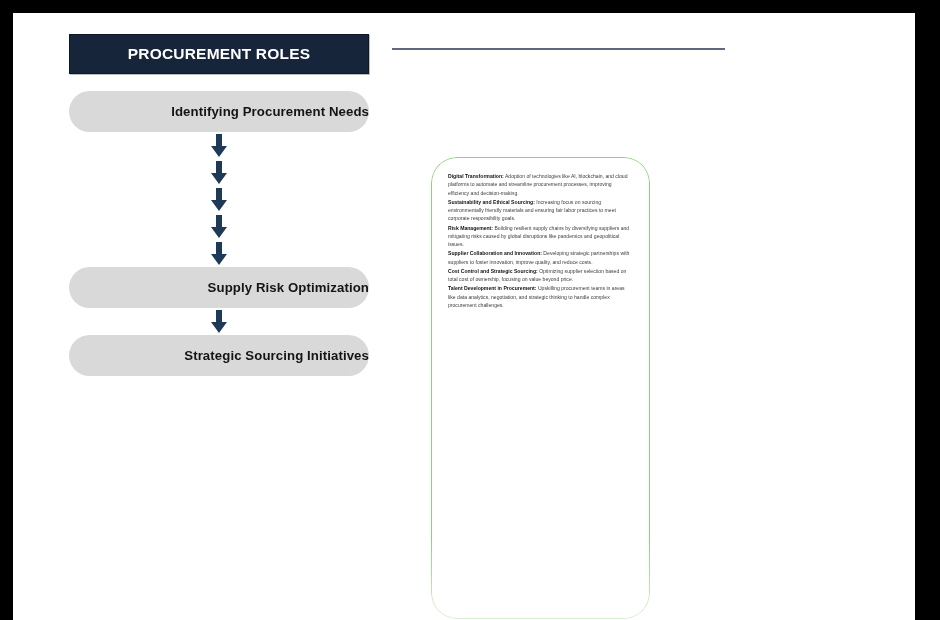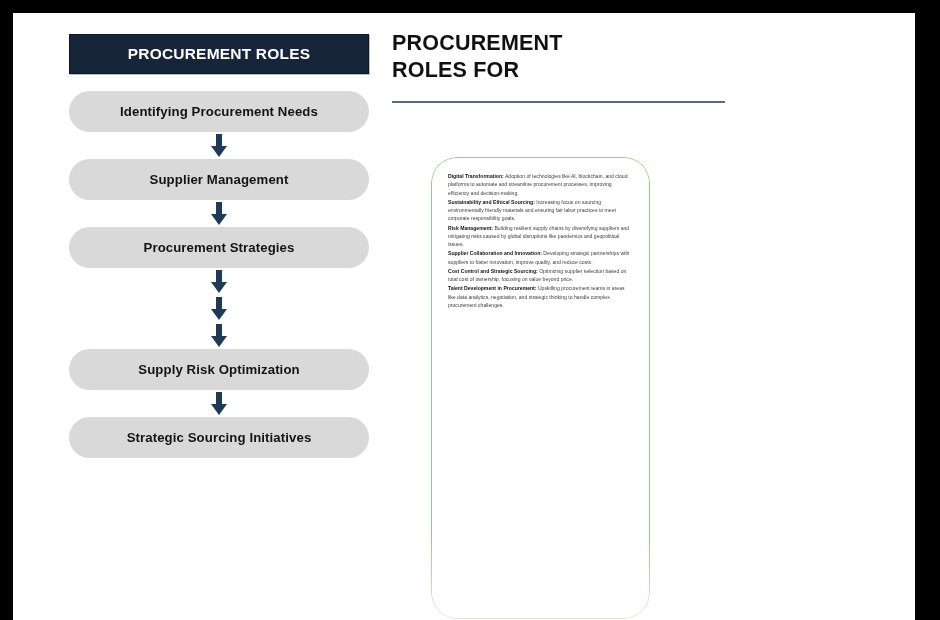--- a/index.html
+++ b/index.html
@@ -55,21 +55,21 @@
     margin-top: 17px;
   }
 
   .flow-pill {
     width: 300px;
     height: 41px;
     background: #d9d9d9;
     border-radius: 21px;
     display: flex;
     align-items: center;
-    justify-content: center;
+    justify-content: flex-end;
     box-sizing: border-box;
   }
   .flow-pill-label {
     color: #141414;
     font-size: 13.2px;
     font-weight: bold;
     letter-spacing: .1px;
     white-space: nowrap;
   }
 
@@ -162,32 +162,26 @@
 
       <div class="flow-pill">
         <span class="flow-pill-label">Identifying Procurement Needs</span>
       </div>
       <div class="flow-arrow">
         <svg width="18" height="24" viewBox="0 0 18 24" aria-hidden="true">
           <path d="M6 0 H12 V12 H17 L9 23 L1 12 H6 Z" fill="#1f3a56"></path>
         </svg>
       </div>
 
-      <div class="flow-pill">
-        <span class="flow-pill-label">Supplier Management</span>
-      </div>
-      <div class="flow-arrow">
-        <svg width="18" height="24" viewBox="0 0 18 24" aria-hidden="true">
-          <path d="M6 0 H12 V12 H17 L9 23 L1 12 H6 Z" fill="#1f3a56"></path>
-        </svg>
-      </div>
-
-      <div class="flow-pill">
-        <span class="flow-pill-label">Procurement Strategies</span>
-      </div>
+      <div class="flow-arrow">
+        <svg width="18" height="24" viewBox="0 0 18 24" aria-hidden="true">
+          <path d="M6 0 H12 V12 H17 L9 23 L1 12 H6 Z" fill="#1f3a56"></path>
+        </svg>
+      </div>
+
       <div class="flow-arrow">
         <svg width="18" height="24" viewBox="0 0 18 24" aria-hidden="true">
           <path d="M6 0 H12 V12 H17 L9 23 L1 12 H6 Z" fill="#1f3a56"></path>
         </svg>
       </div>
 
       <div class="flow-arrow">
         <svg width="18" height="24" viewBox="0 0 18 24" aria-hidden="true">
           <path d="M6 0 H12 V12 H17 L9 23 L1 12 H6 Z" fill="#1f3a56"></path>
         </svg>
@@ -211,21 +205,20 @@
       <div class="flow-pill">
         <span class="flow-pill-label">Strategic Sourcing Initiatives</span>
       </div>
 
     </div>
   </div>
 
   <div id="right">
 
     <div class="title-row">
-      <div class="title-main">PROCUREMENT ROLES FOR</div>
     </div>
 
     <div class="title-rule"></div>
 
     <div class="text-card">
 
       <p class="card-p">
         <b>Digital Transformation:</b><span> Adoption of technologies like AI, blockchain, and cloud platforms to automate and streamline procurement processes, improving efficiency and decision-making.</span>
       </p>
 

